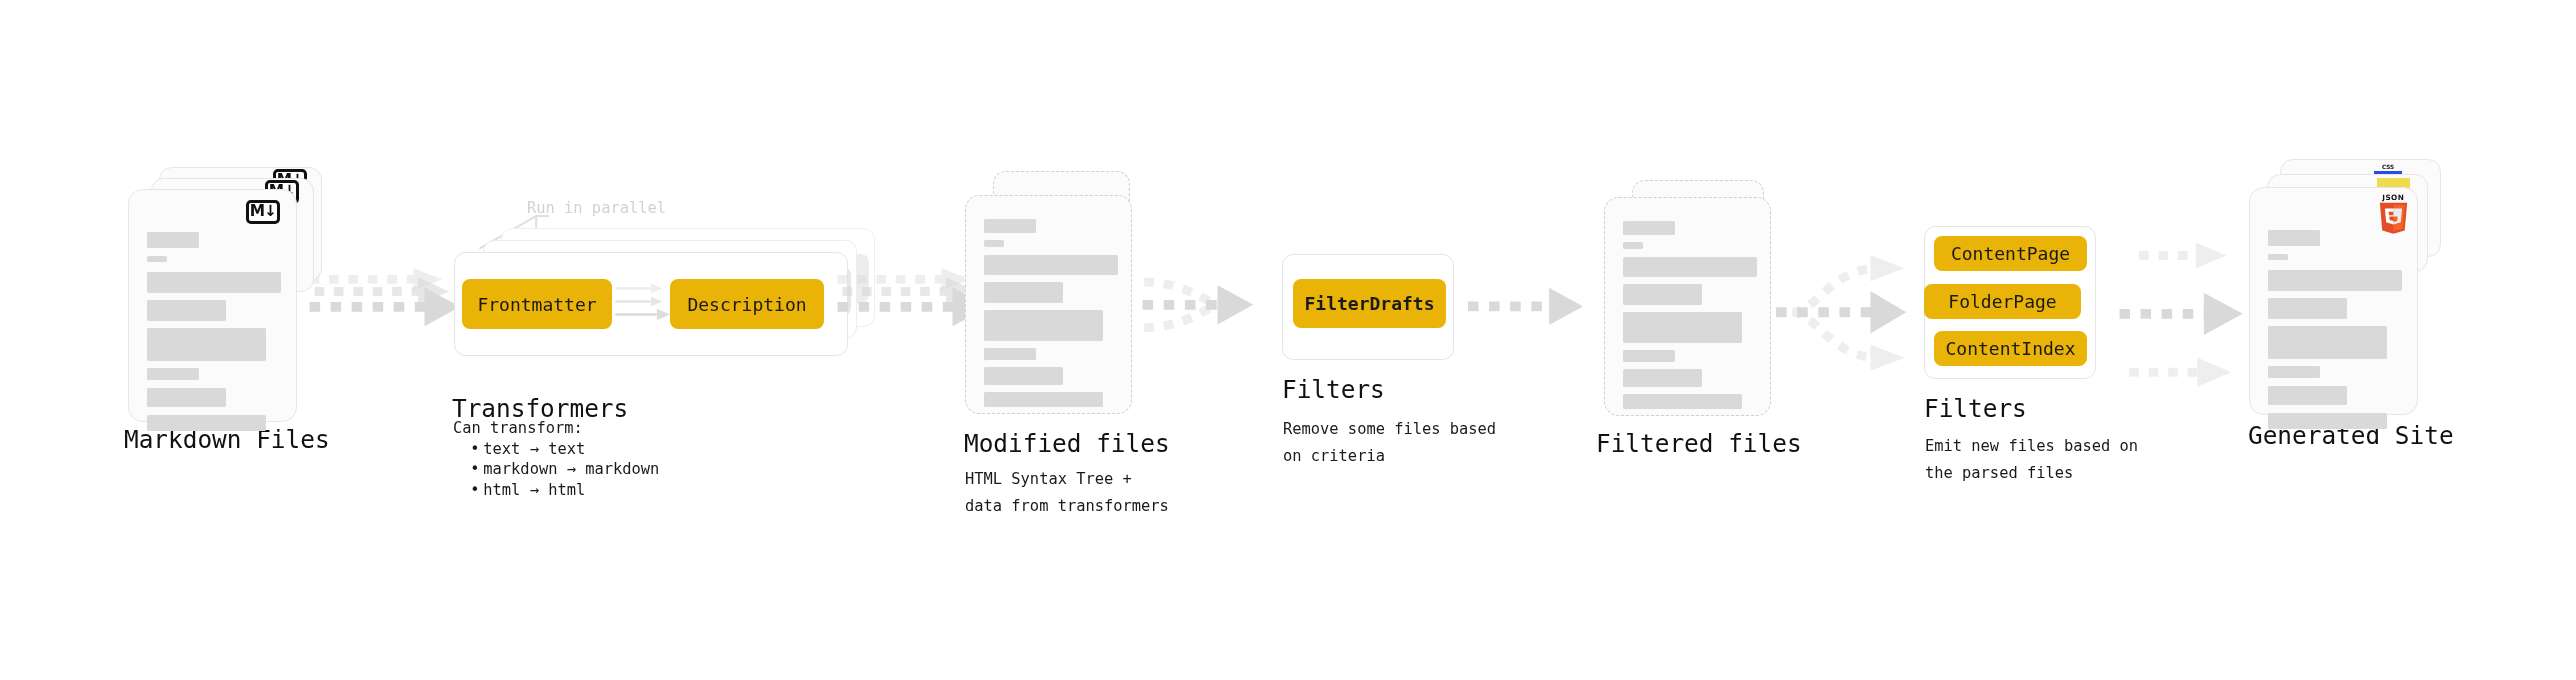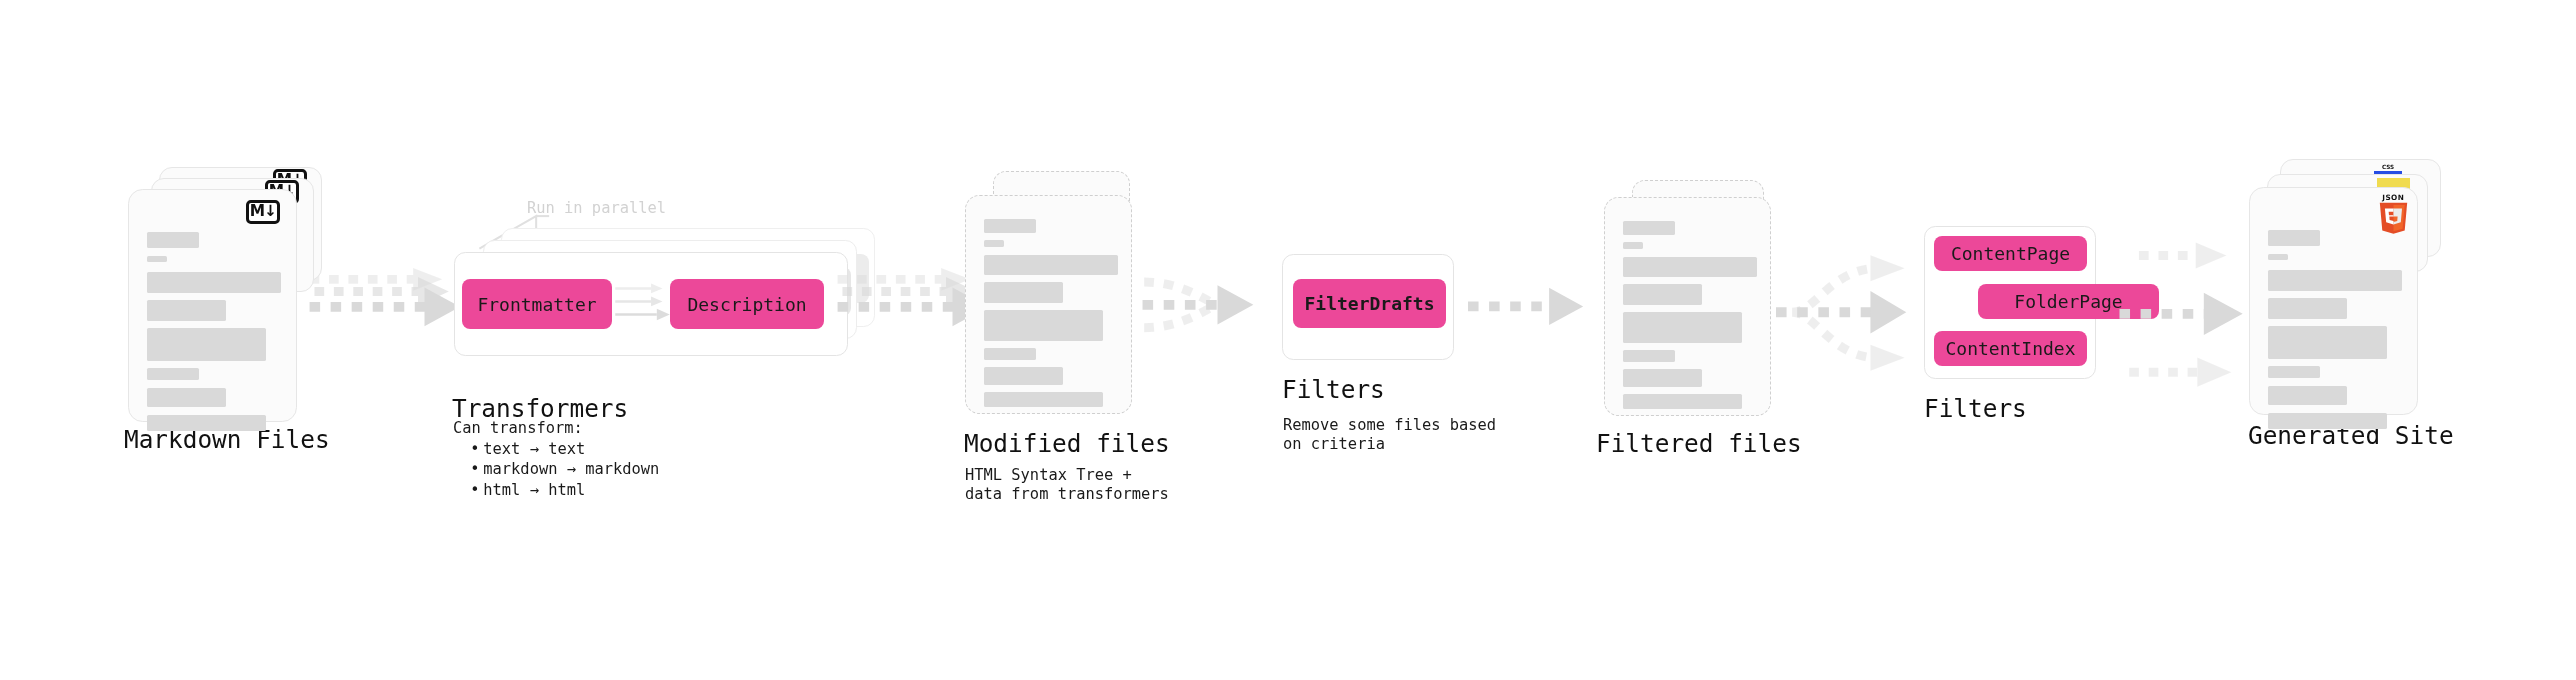--- a/index.html
+++ b/index.html
@@ -114,21 +114,21 @@
   
   .group-box {
     position: absolute;
     border: 1.6px solid #e4e4e4;
     border-radius: 11.4px;
     background: #ffffff;
     box-sizing: border-box;
   }
   .chip {
     position: absolute;
-    background: #ec4899;
+    background: #eab308;
     border-radius: 8.1px;
     display: flex;
     align-items: center;
     justify-content: center;
     font-size: 18px;
     color: #1a1a1a;
     box-sizing: border-box;
     white-space: nowrap;
   }
   .chip.ghost { background: #e9e9e9; }
@@ -137,21 +137,21 @@
   .title {
     position: absolute;
     font-size: 24.4px;
     color: #111;
     white-space: nowrap;
     letter-spacing: 0px;
   }
   .caption {
     position: absolute;
     font-size: 15.4px;
-    line-height: 19px;
+    line-height: 27px;
     color: #1a1a1a;
     white-space: pre-line;
   }
   .caption-head {
     position: absolute;
     font-size: 15.4px;
     line-height: 20.3px;
     color: #1a1a1a;
     white-space: nowrap;
   }
@@ -347,23 +347,25 @@
       <polygon points="116,136 158,152 116,168" fill="#d9d9d9" stroke="none"></polygon>
     </g>
     <g stroke="#d9d9d9" stroke-width="12" stroke-dasharray="13 13" fill="#d9d9d9">
       <line x1="0" y1="96" x2="122" y2="96"></line>
       <polygon points="116,70 160,96 116,122" stroke="none"></polygon>
     </g>
   </svg>
 
   <div class="group-box" style="left:1924px; top:226px; width:172px; height:153px;"></div>
   <div class="chip" style="left:1934px; top:236px; width:153px; height:35px;">ContentPage</div>
-  <div class="chip" style="left:1978px; top:284px; width:181px; height:35px;">FolderPage</div>
+  <div class="chip" style="left:1924px; top:284px; width:157px; height:35px;">FolderPage</div>
   <div class="chip" style="left:1934px; top:331px; width:153px; height:35px;">ContentIndex</div>
   <div class="title" style="left:1924px; top:394px;">Filters</div>
+  <div class="caption" style="left:1925px; top:433px;">Emit new files based on
+the parsed files</div>
 
   <svg class="abs" width="171" height="154" style="left:2111px; top:236px;" viewBox="0 0 210 190">
     <g stroke="#d9d9d9" stroke-width="11" stroke-dasharray="12 12" fill="#d9d9d9" opacity="0.42">
       <line x1="34" y1="24" x2="110" y2="24"></line>
       <polygon points="104,8 142,24 104,40" stroke="none"></polygon>
     </g>
     <g stroke="#d9d9d9" stroke-width="12" stroke-dasharray="13 13" fill="#d9d9d9" opacity="1">
       <line x1="10" y1="96" x2="120" y2="96"></line>
       <polygon points="114,70 162,96 114,122" stroke="none"></polygon>
     </g>

